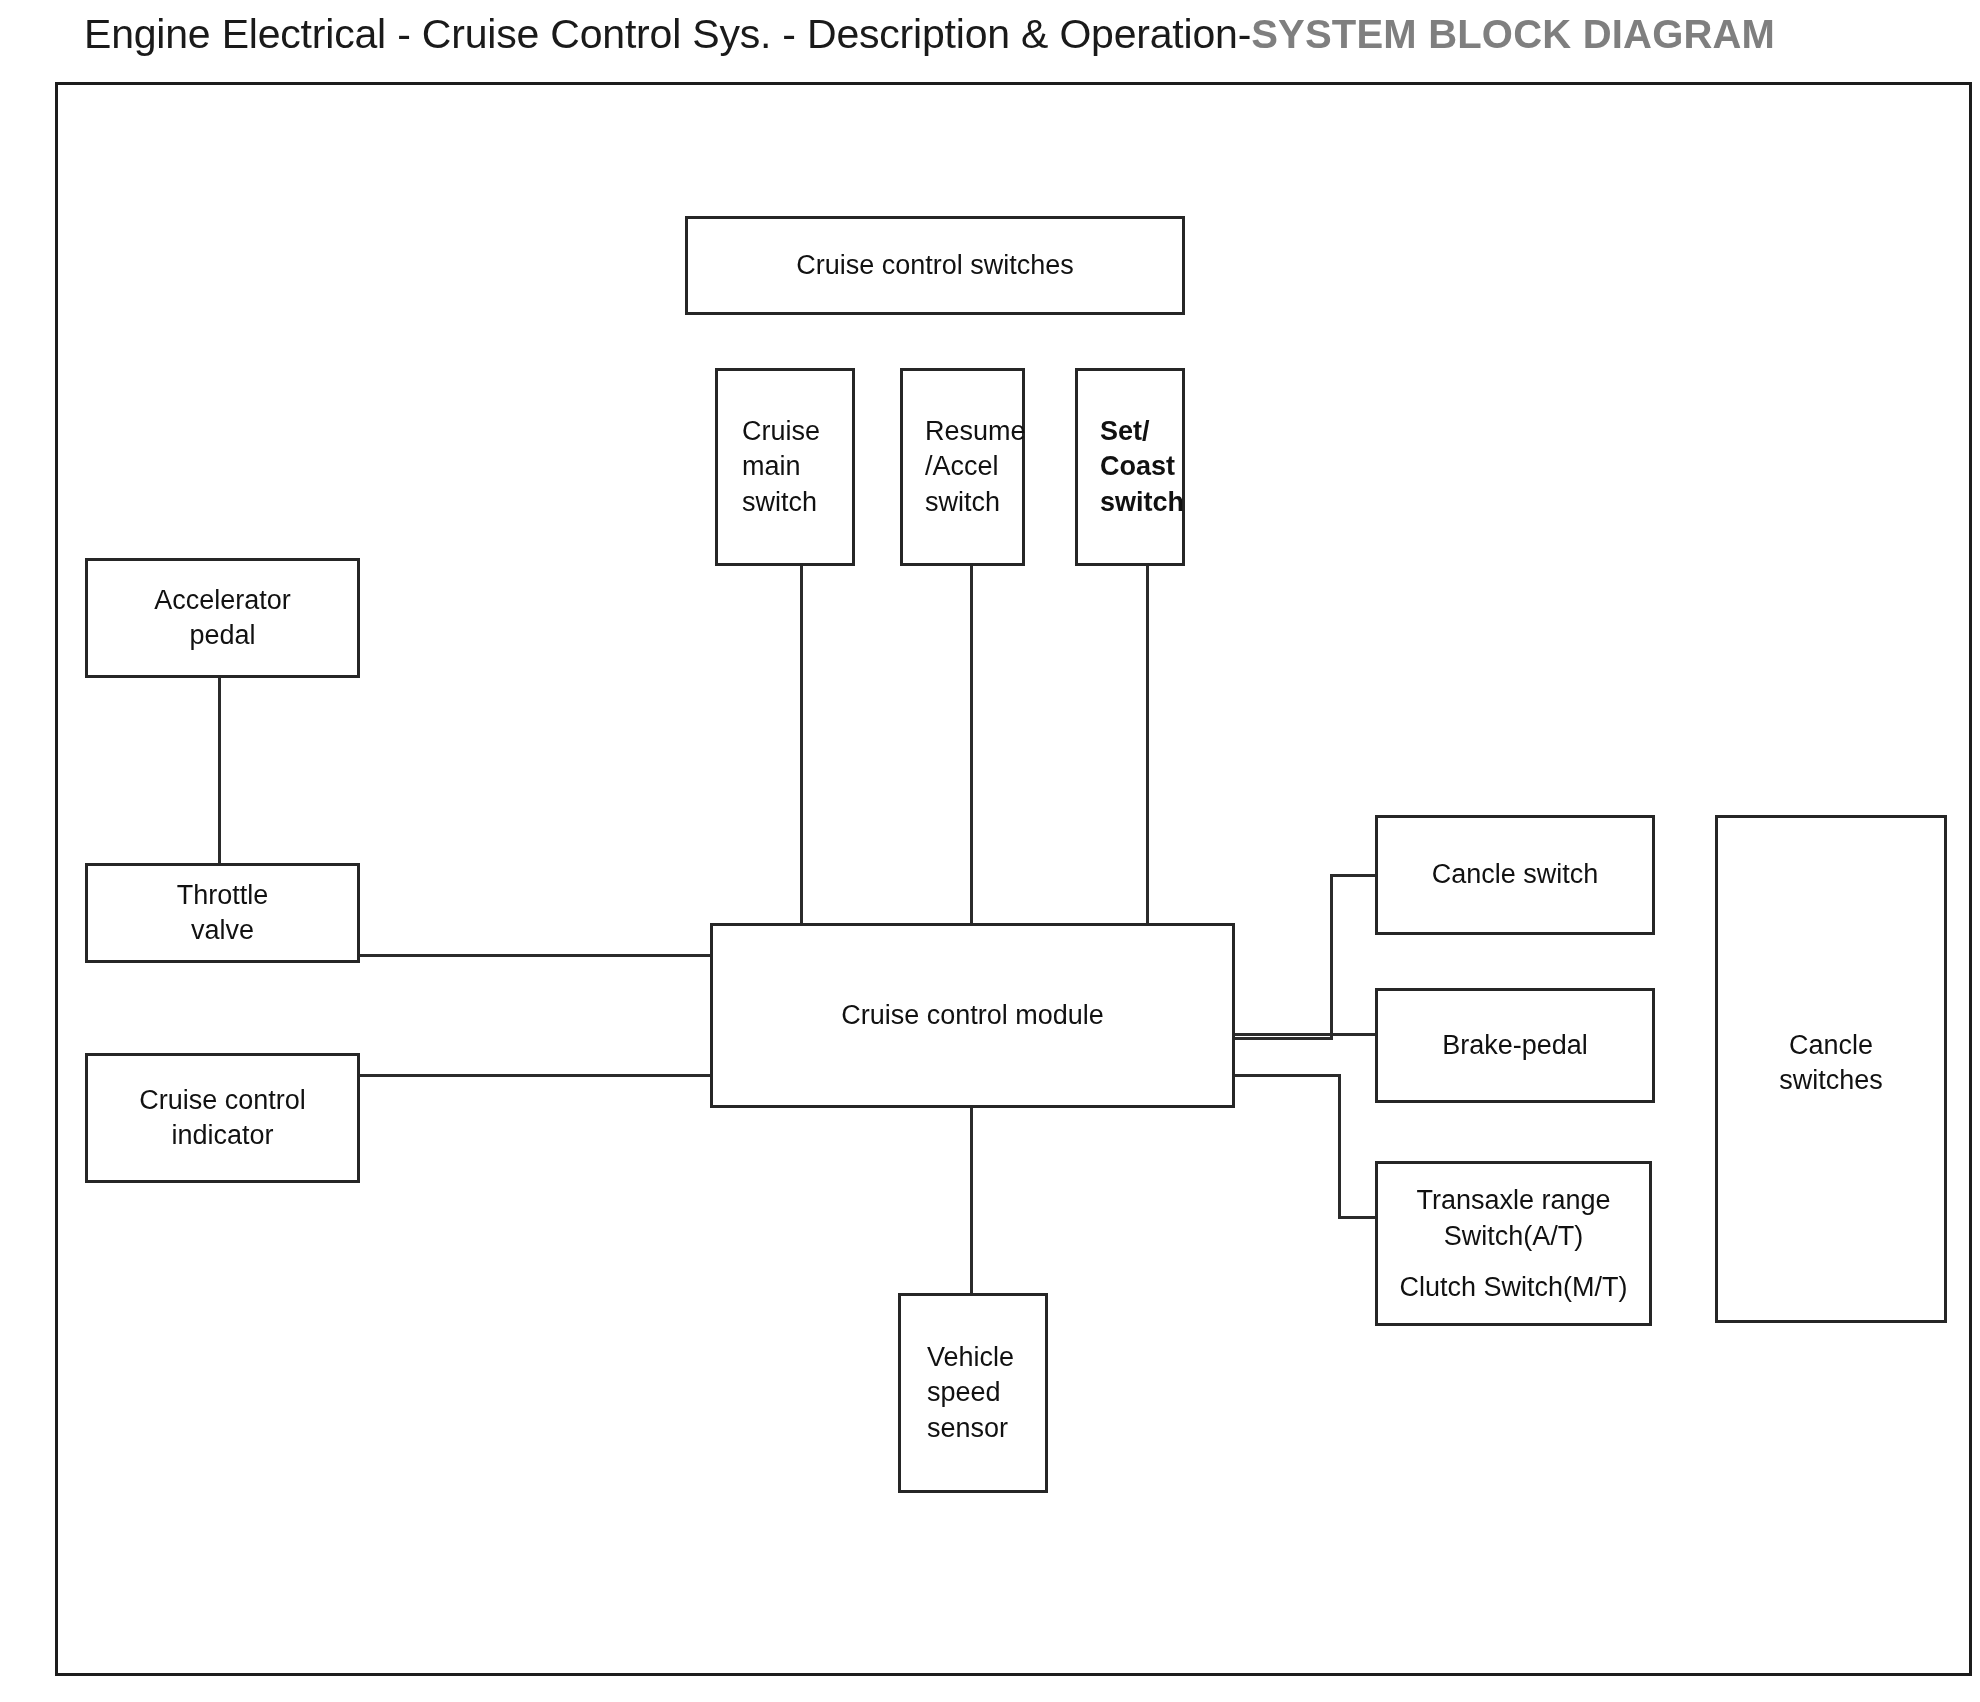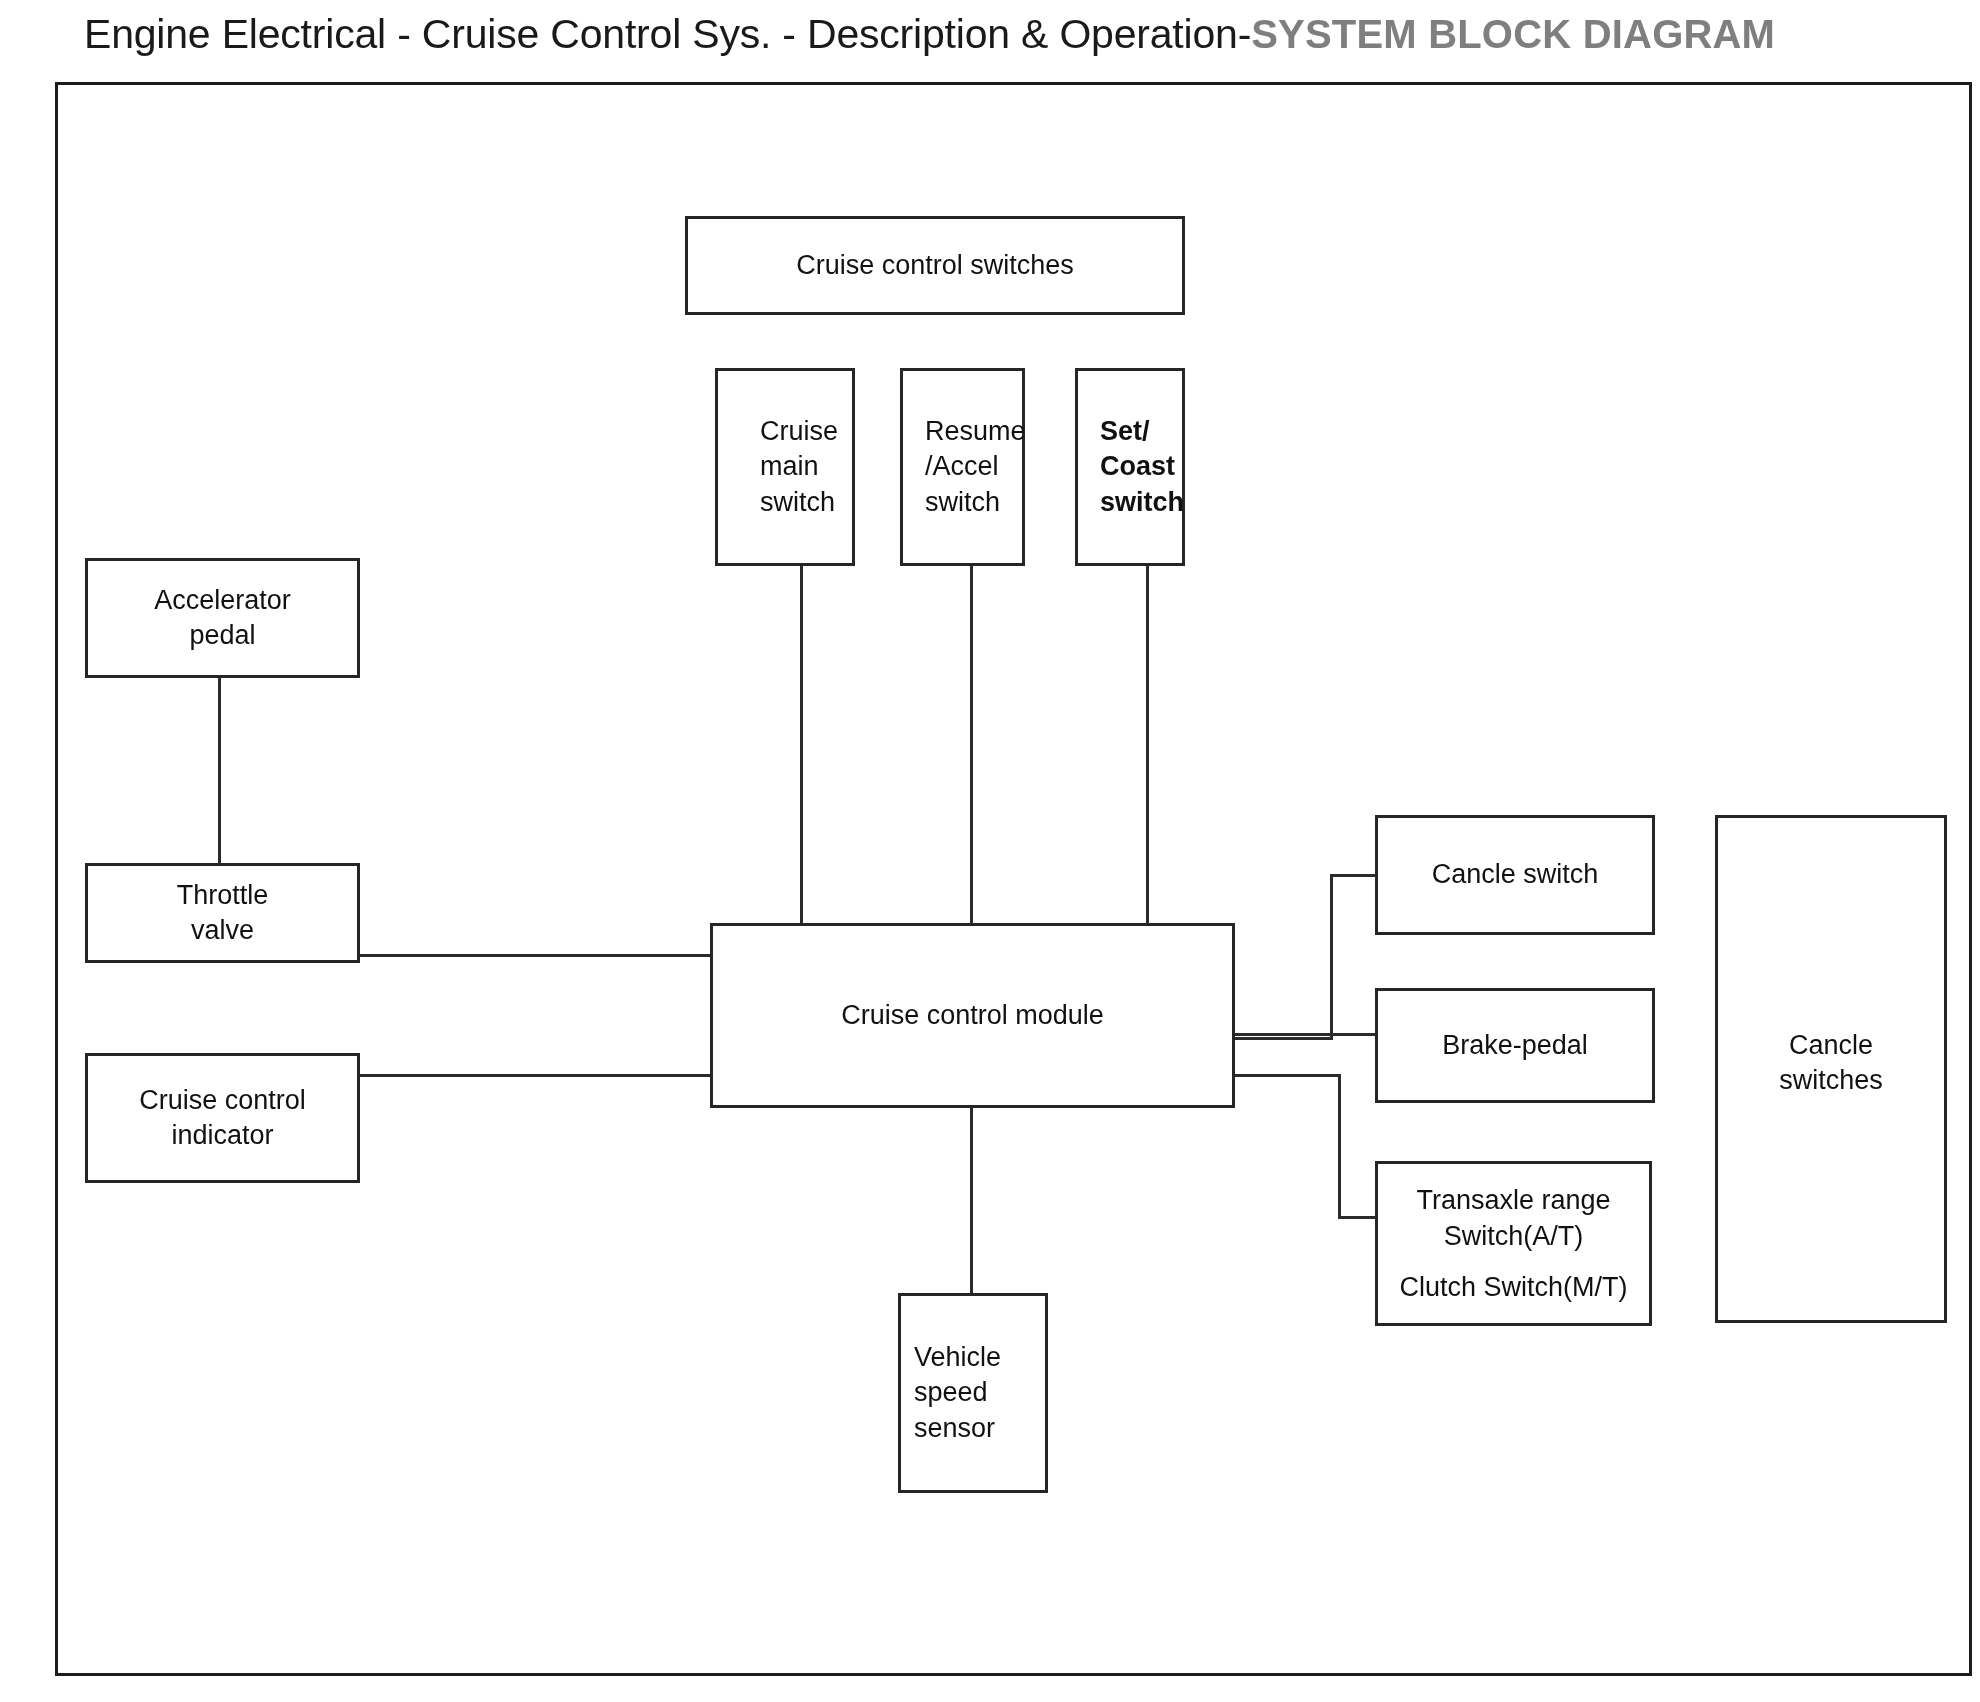--- a/index.html
+++ b/index.html
@@ -61,21 +61,21 @@
     border: 3px solid #262626;
     background: #ffffff;
     color: #111111;
     font-size: 27px;
     line-height: 1.30;
     display: flex;
     align-items: center;
     z-index: 3;
   }
   .blk.center   { justify-content: center; text-align: center; }
-  .blk.leftpad  { justify-content: flex-start; text-align: left; padding-left: 42px; }
+  .blk.leftpad  { justify-content: flex-start; text-align: left; padding-left: 24px; }
   .blk .lines { width: 100%; }
   .blk .lines > div { white-space: pre; }
 
   
   .wire {
     position: absolute;
     background: #2b2b2b;
     z-index: 1;
   }
   .wire.h { height: 3px; }
@@ -194,21 +194,21 @@
       </div>
     </div>
 
     <div class="blk center" style="left:1657px; top:730px; width:232px; height:508px;">
       <div class="lines" style="position:relative; top:-6px;">
         <div>Cancle</div>
         <div>switches</div>
       </div>
     </div>
 
-    <div class="blk leftpad" style="left:840px; top:1208px; width:150px; height:200px; padding-left:13px;">
+    <div class="blk leftpad" style="left:840px; top:1208px; width:150px; height:200px; padding-left:26px;">
       <div class="lines">
         <div>Vehicle</div>
         <div>speed</div>
         <div>sensor</div>
       </div>
     </div>
 
   </div>
 </div>
 

